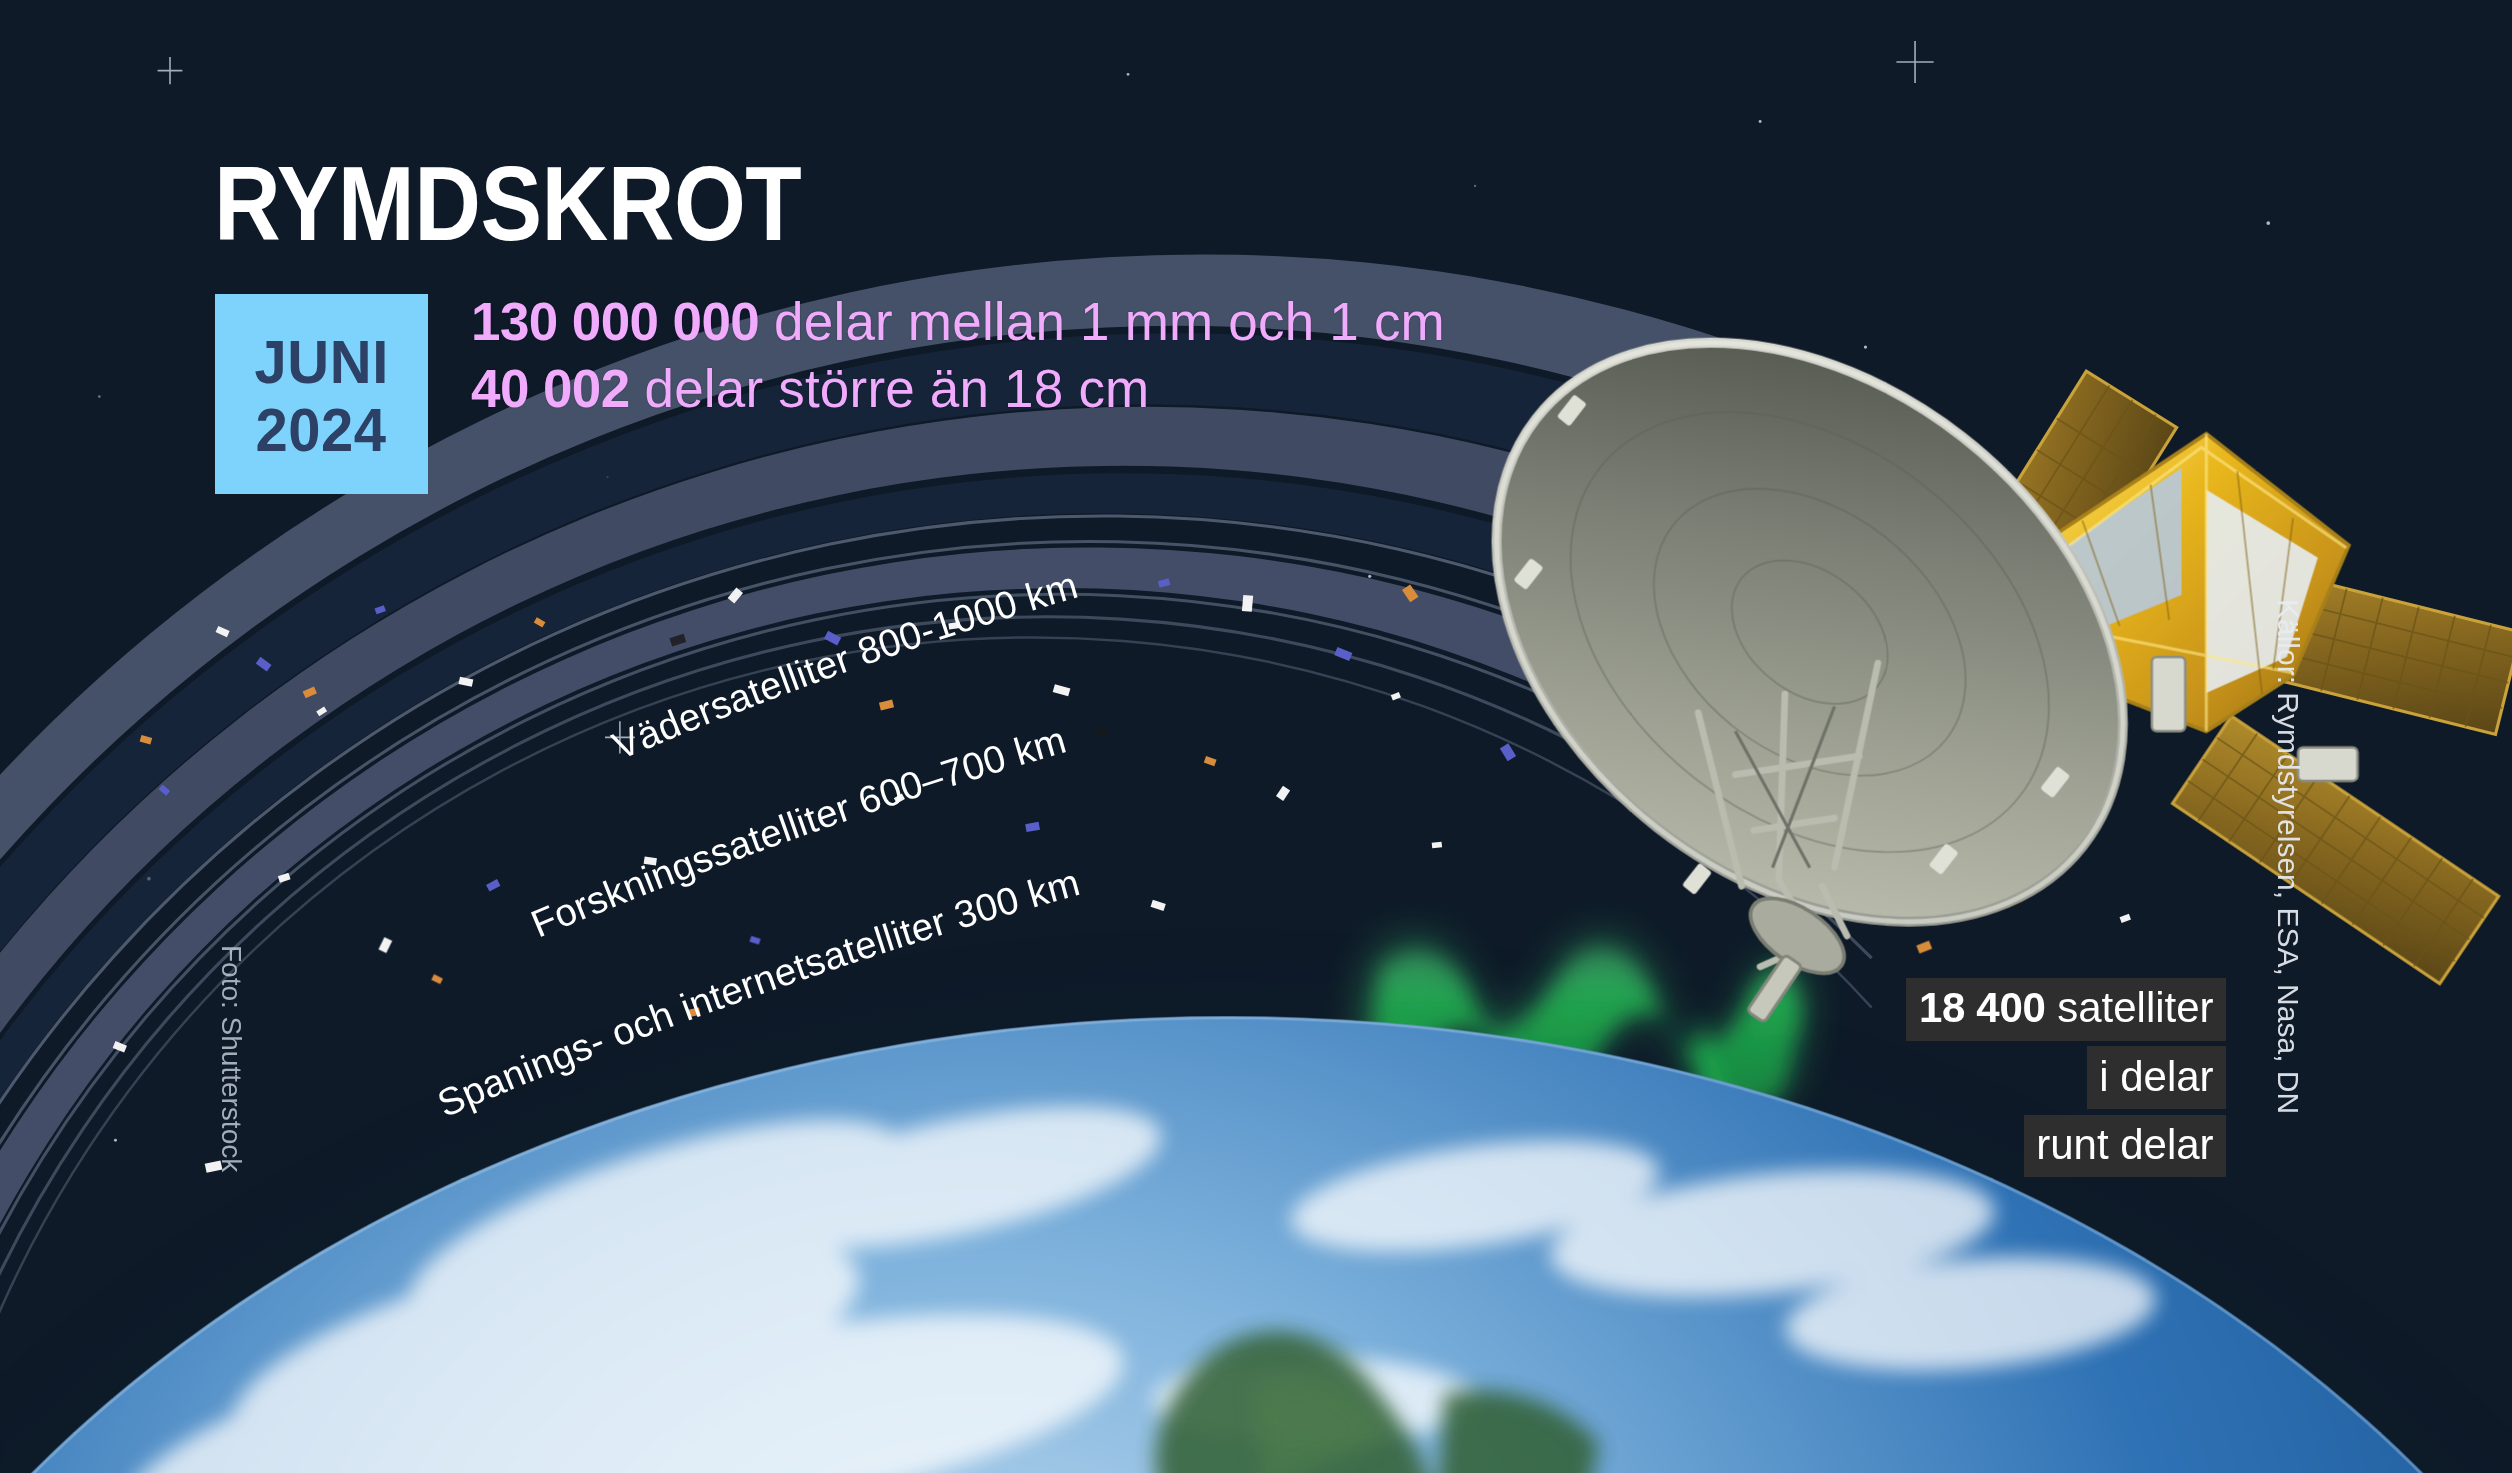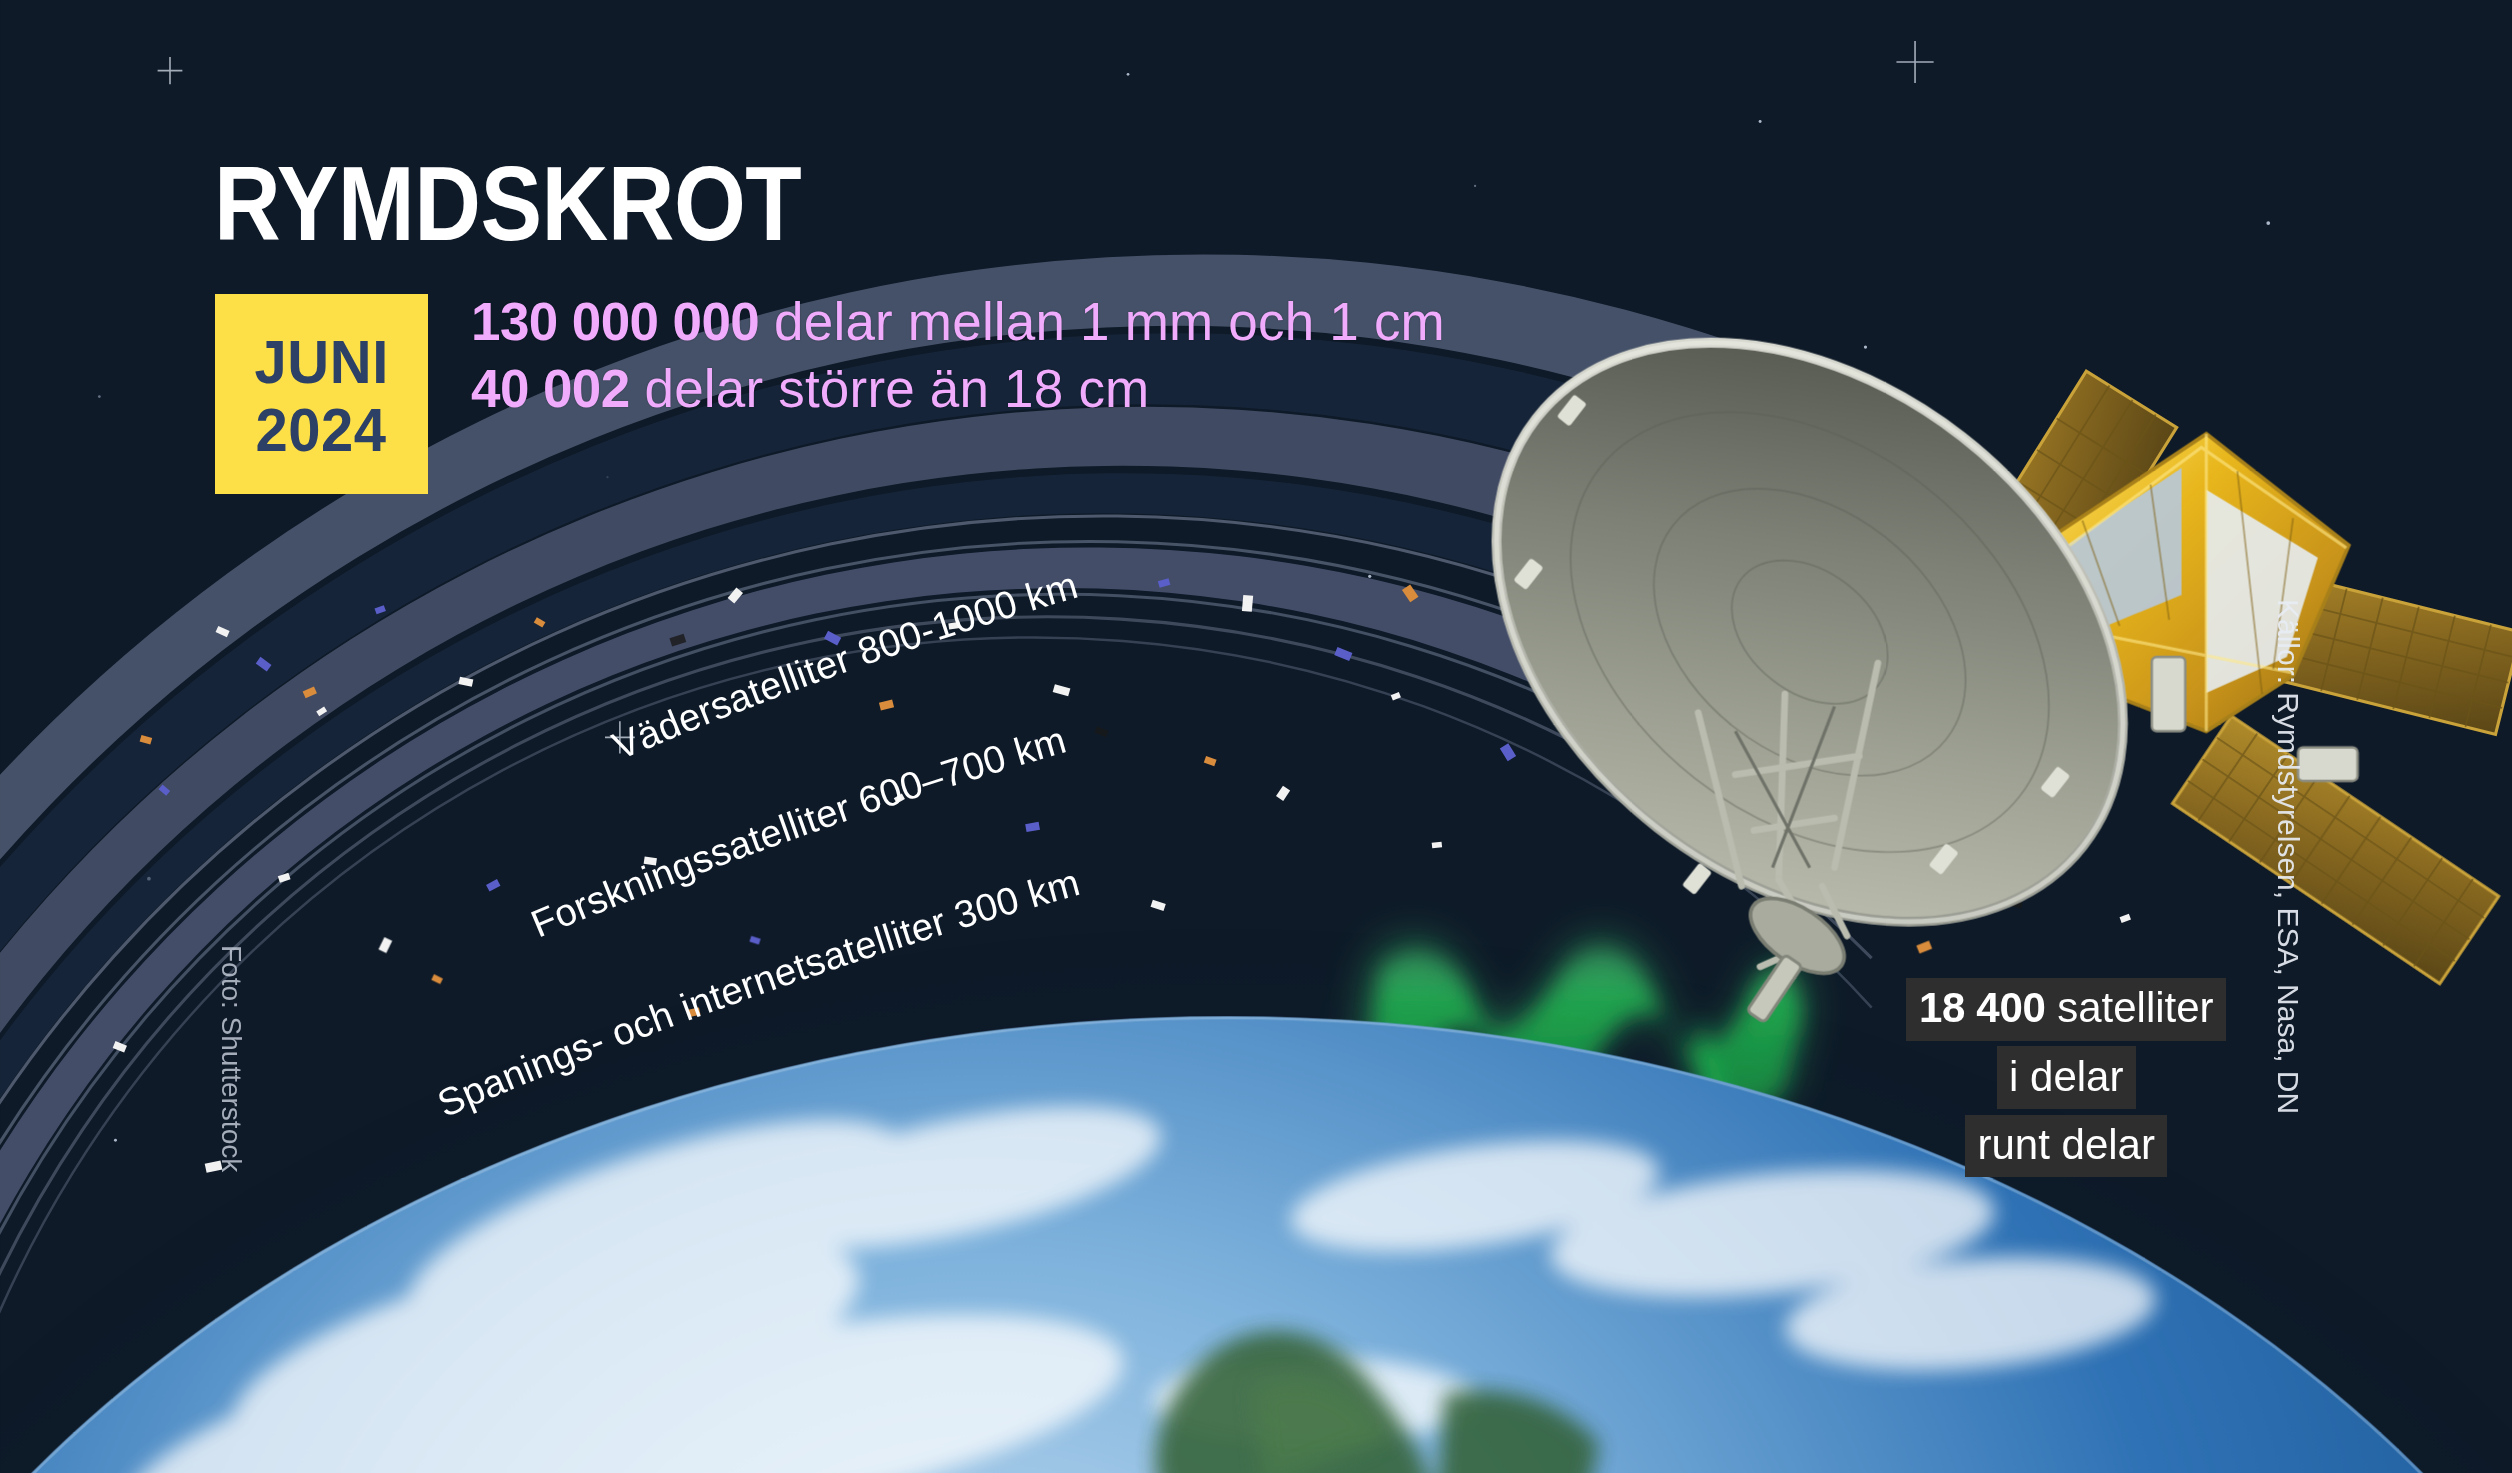--- a/index.html
+++ b/index.html
@@ -23,21 +23,21 @@
     letter-spacing:-0.6px;
     transform:scaleX(0.88);transform-origin:left top;
     white-space:nowrap;
     font-family:"Liberation Sans", sans-serif;
   }
 
   
   .datebadge{
     position:absolute;left:215px;top:294px;
     width:213px;height:200px;
-    background:#fde047;
+    background:#7dd3fc;
     display:flex;flex-direction:column;
     align-items:center;justify-content:center;
     padding-top:3.7px;
   }
   .datebadge div{
     color:#2c4165;font-weight:700;
     font-size:61px;line-height:1.12;
     letter-spacing:0.6px;
     transform:scaleX(0.95);
   }
@@ -53,21 +53,21 @@
 
   
   .bandtext{
     fill:#ffffff;font-family:"Liberation Sans", sans-serif;
     font-size:62px;font-weight:300;letter-spacing:.5px;
   }
 
   
   .callout{
     position:absolute;right:286px;top:978px;
-    display:flex;flex-direction:column;align-items:center;
+    display:flex;flex-direction:column;align-items:flex-end;
     gap:5.6px;
   }
   .callout .cline{
     background:#2e2e2e;
     color:#ffffff;
     font-size:42px;line-height:1.08;
     font-weight:300;
     padding:7.4px 12.4px 10px 12.4px;
     white-space:nowrap;
   }

